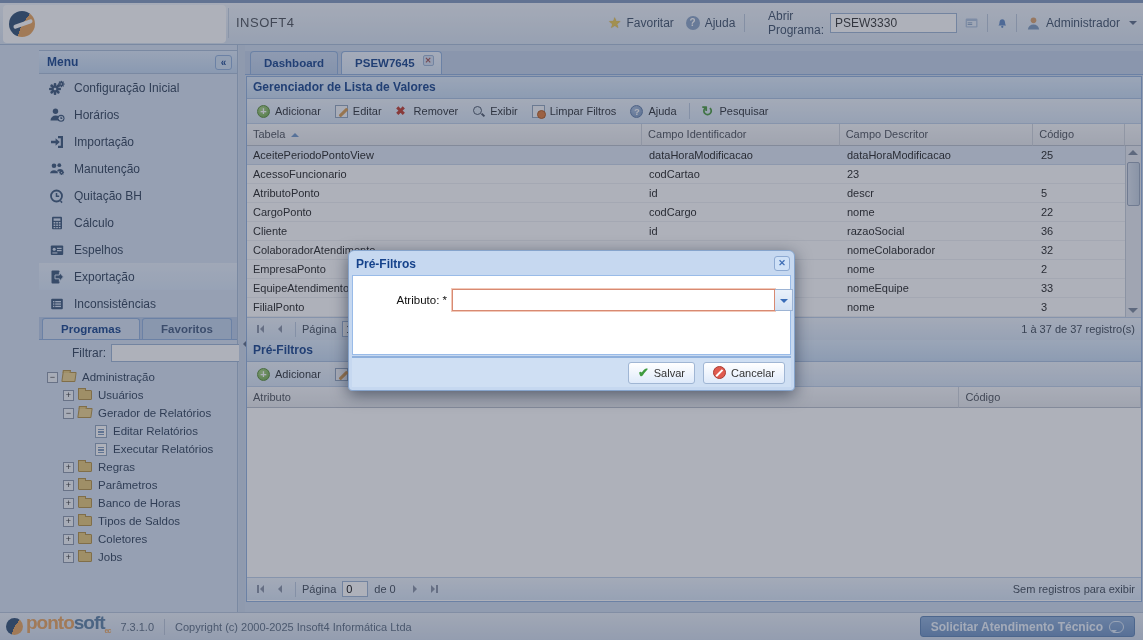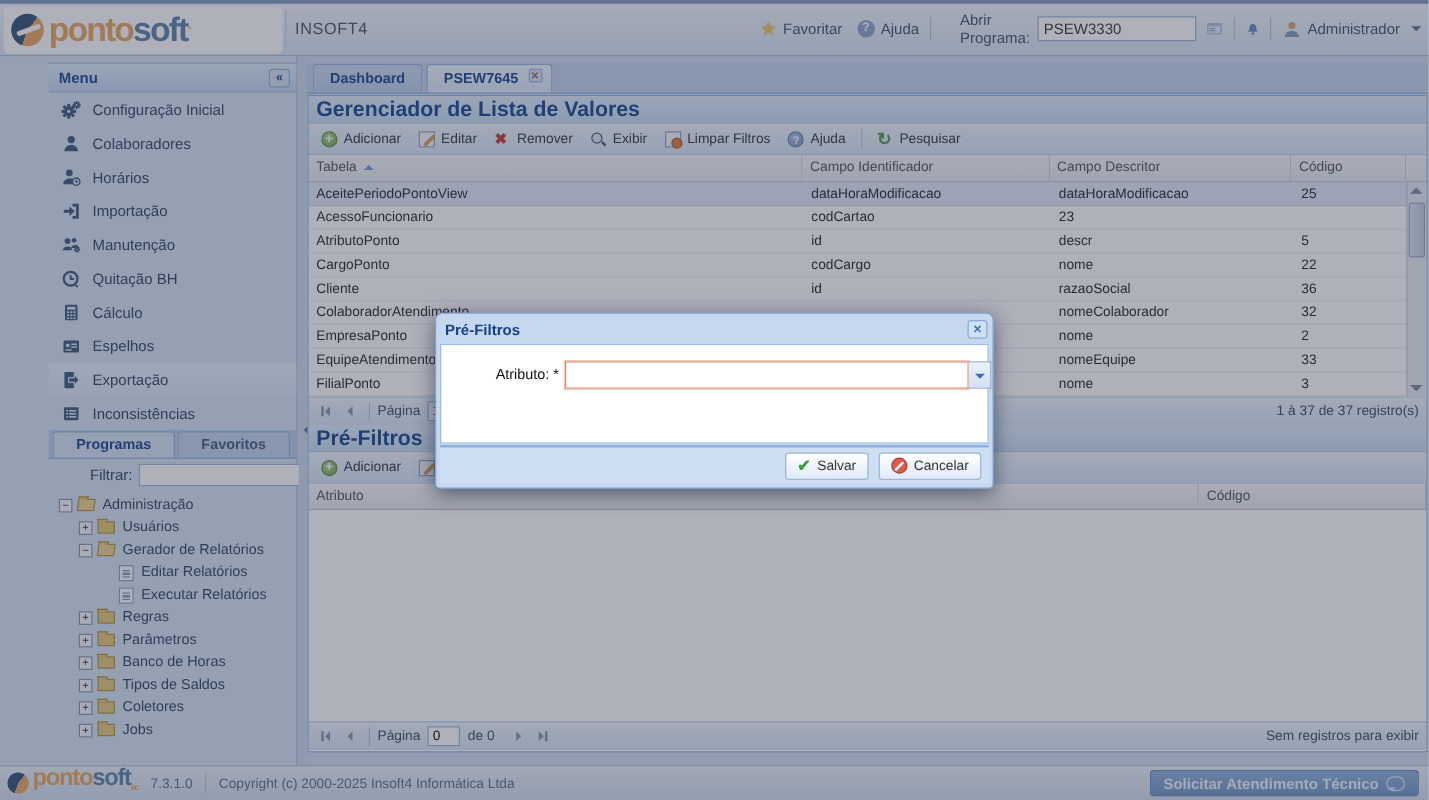--- a/index.html
+++ b/index.html
@@ -95,21 +95,21 @@
   .mtab { height:23px; line-height:21px; padding:0 13px; font-weight:bold; font-size:11.5px;
           border:1px solid #8fb0dc; border-bottom:none; border-radius:4px 4px 0 0;
           color:#15428b; cursor:pointer; display:flex; align-items:center; }
   .mtab.off { background:linear-gradient(#cbdaf0,#b9cde9); }
   .mtab.on { background:linear-gradient(#f0f6fe,#dce9fa); }
   .tab-close { width:11px; height:11px; margin:-6px -6px 0 8px; background:#d6e2f3; border:1px solid #9bb4d6;
           border-radius:2px; font-size:8px; line-height:9px; text-align:center; color:#a05454; cursor:pointer; }
   .panel { position:absolute; left:1px; top:31px; width:896px; height:526px;
            border:1px solid #8fb0dc; background:#fff; }
   .p-hd { height:22px; background:linear-gradient(#dfecfb,#c8dcf3); border-bottom:1px solid #a9c0e0;
-          font-weight:bold; font-size:17px; color:#15428b; line-height:21px; padding-left:6px; }
+          font-weight:bold; font-size:12px; color:#15428b; line-height:21px; padding-left:6px; }
   .tbar { height:25px; background:linear-gradient(#eef4fc,#d9e6f6); border-bottom:1px solid #bccfe8;
           display:flex; align-items:center; padding-left:4px; gap:2px; }
   .tbtn { display:flex; align-items:center; gap:5px; padding:2px 6px; color:#2b2f36; font-size:11px;
           cursor:pointer; border-radius:2px; }
   .tbar-sep { width:1px; height:16px; background:#b9c9de; margin:0 4px; }
   .ic13 { width:13px; height:13px; flex:none; position:relative; }
   .ic-add { border-radius:50%; background:radial-gradient(circle at 35% 30%,#a8d383,#6ba743);
             border:1px solid #578c33; color:#fff; font-weight:bold; font-size:11px; line-height:11px; text-align:center; }
   .ic-edit { background:#f5f7fa; border:1px solid #8fa3bd; }
   .ic-edit::after { content:""; position:absolute; left:2px; top:5px; width:11px; height:3px;
@@ -214,21 +214,20 @@
 </style>
 </head>
 <body>
 
 <div id="app">
 
   <div class="hdr">
     <div class="hdr-topstrip"></div>
     <div class="logo-box">
       <span class="logo-mark"></span>
-      <span class="logo-text"><span class="logo-ponto">ponto</span><span class="logo-soft">soft</span><span class="logo-reg">°</span></span>
     </div>
     <div class="hdr-vsep"></div>
     <div class="app-code">INSOFT4</div>
     <div class="hdr-right">
       <div class="hdr-btn">
         <span class="star-ic">★</span>
         <span>Favoritar</span>
       </div>
       <div style="width:18px"></div>
       <div class="hdr-btn">
@@ -286,29 +285,20 @@
               <circle r="3.2"></circle>
               <circle r="1.3" fill="#d7e3f3"></circle>
             </g>
           </svg>
         </span>
       <span>Configuração Inicial</span>
     </div>
     <div class="menu-item">
       <span class="mi-ic">
           <svg viewBox="0 0 16 16" width="16" height="16" fill="#3a5578">
-            <circle cx="8" cy="4.6" r="2.9"></circle>
-            <path d="M2.5,14 a5.5,5.2 0 0 1 11,0 z"></path>
-          </svg>
-        </span>
-      <span>Colaboradores</span>
-    </div>
-    <div class="menu-item">
-      <span class="mi-ic">
-          <svg viewBox="0 0 16 16" width="16" height="16" fill="#3a5578">
             <circle cx="6.5" cy="4.3" r="2.7"></circle>
             <path d="M1.5,13.4 a5.2,4.9 0 0 1 10.4,0 z"></path>
             <circle cx="12" cy="11.3" r="3.5"></circle>
             <circle cx="12" cy="11.3" r="2.4" fill="#d7e3f3"></circle>
             <path d="M12,9.8 v1.6 h1.3" stroke="#3a5578" stroke-width="1.1" fill="none"></path>
           </svg>
         </span>
       <span>Horários</span>
     </div>
     <div class="menu-item">

